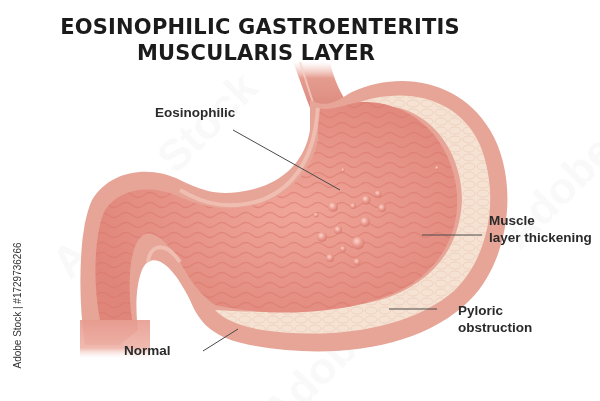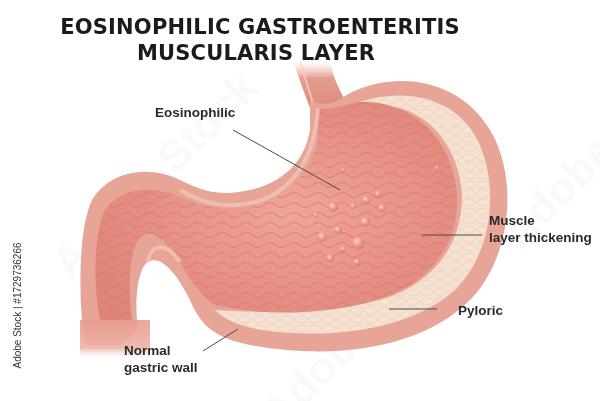--- a/index.html
+++ b/index.html
@@ -172,21 +172,21 @@
     <span>Eosinophilic</span>
   </div>
 
   <div class="label" style="left:489px; top:212px;">
     <span>Muscle</span>
     <span>layer thickening</span>
   </div>
 
   <div class="label" style="left:458px; top:302px;">
     <span>Pyloric</span>
+    <span>obstruction</span>
   </div>
 
   <div class="label center" style="left:124px; top:342px;">
     <span>Normal</span>
-    <span>gastric wall</span>
   </div>
 
   <div class="watermark">Adobe Stock | #1729736266</div>
 </div>
 
 </body></html>

